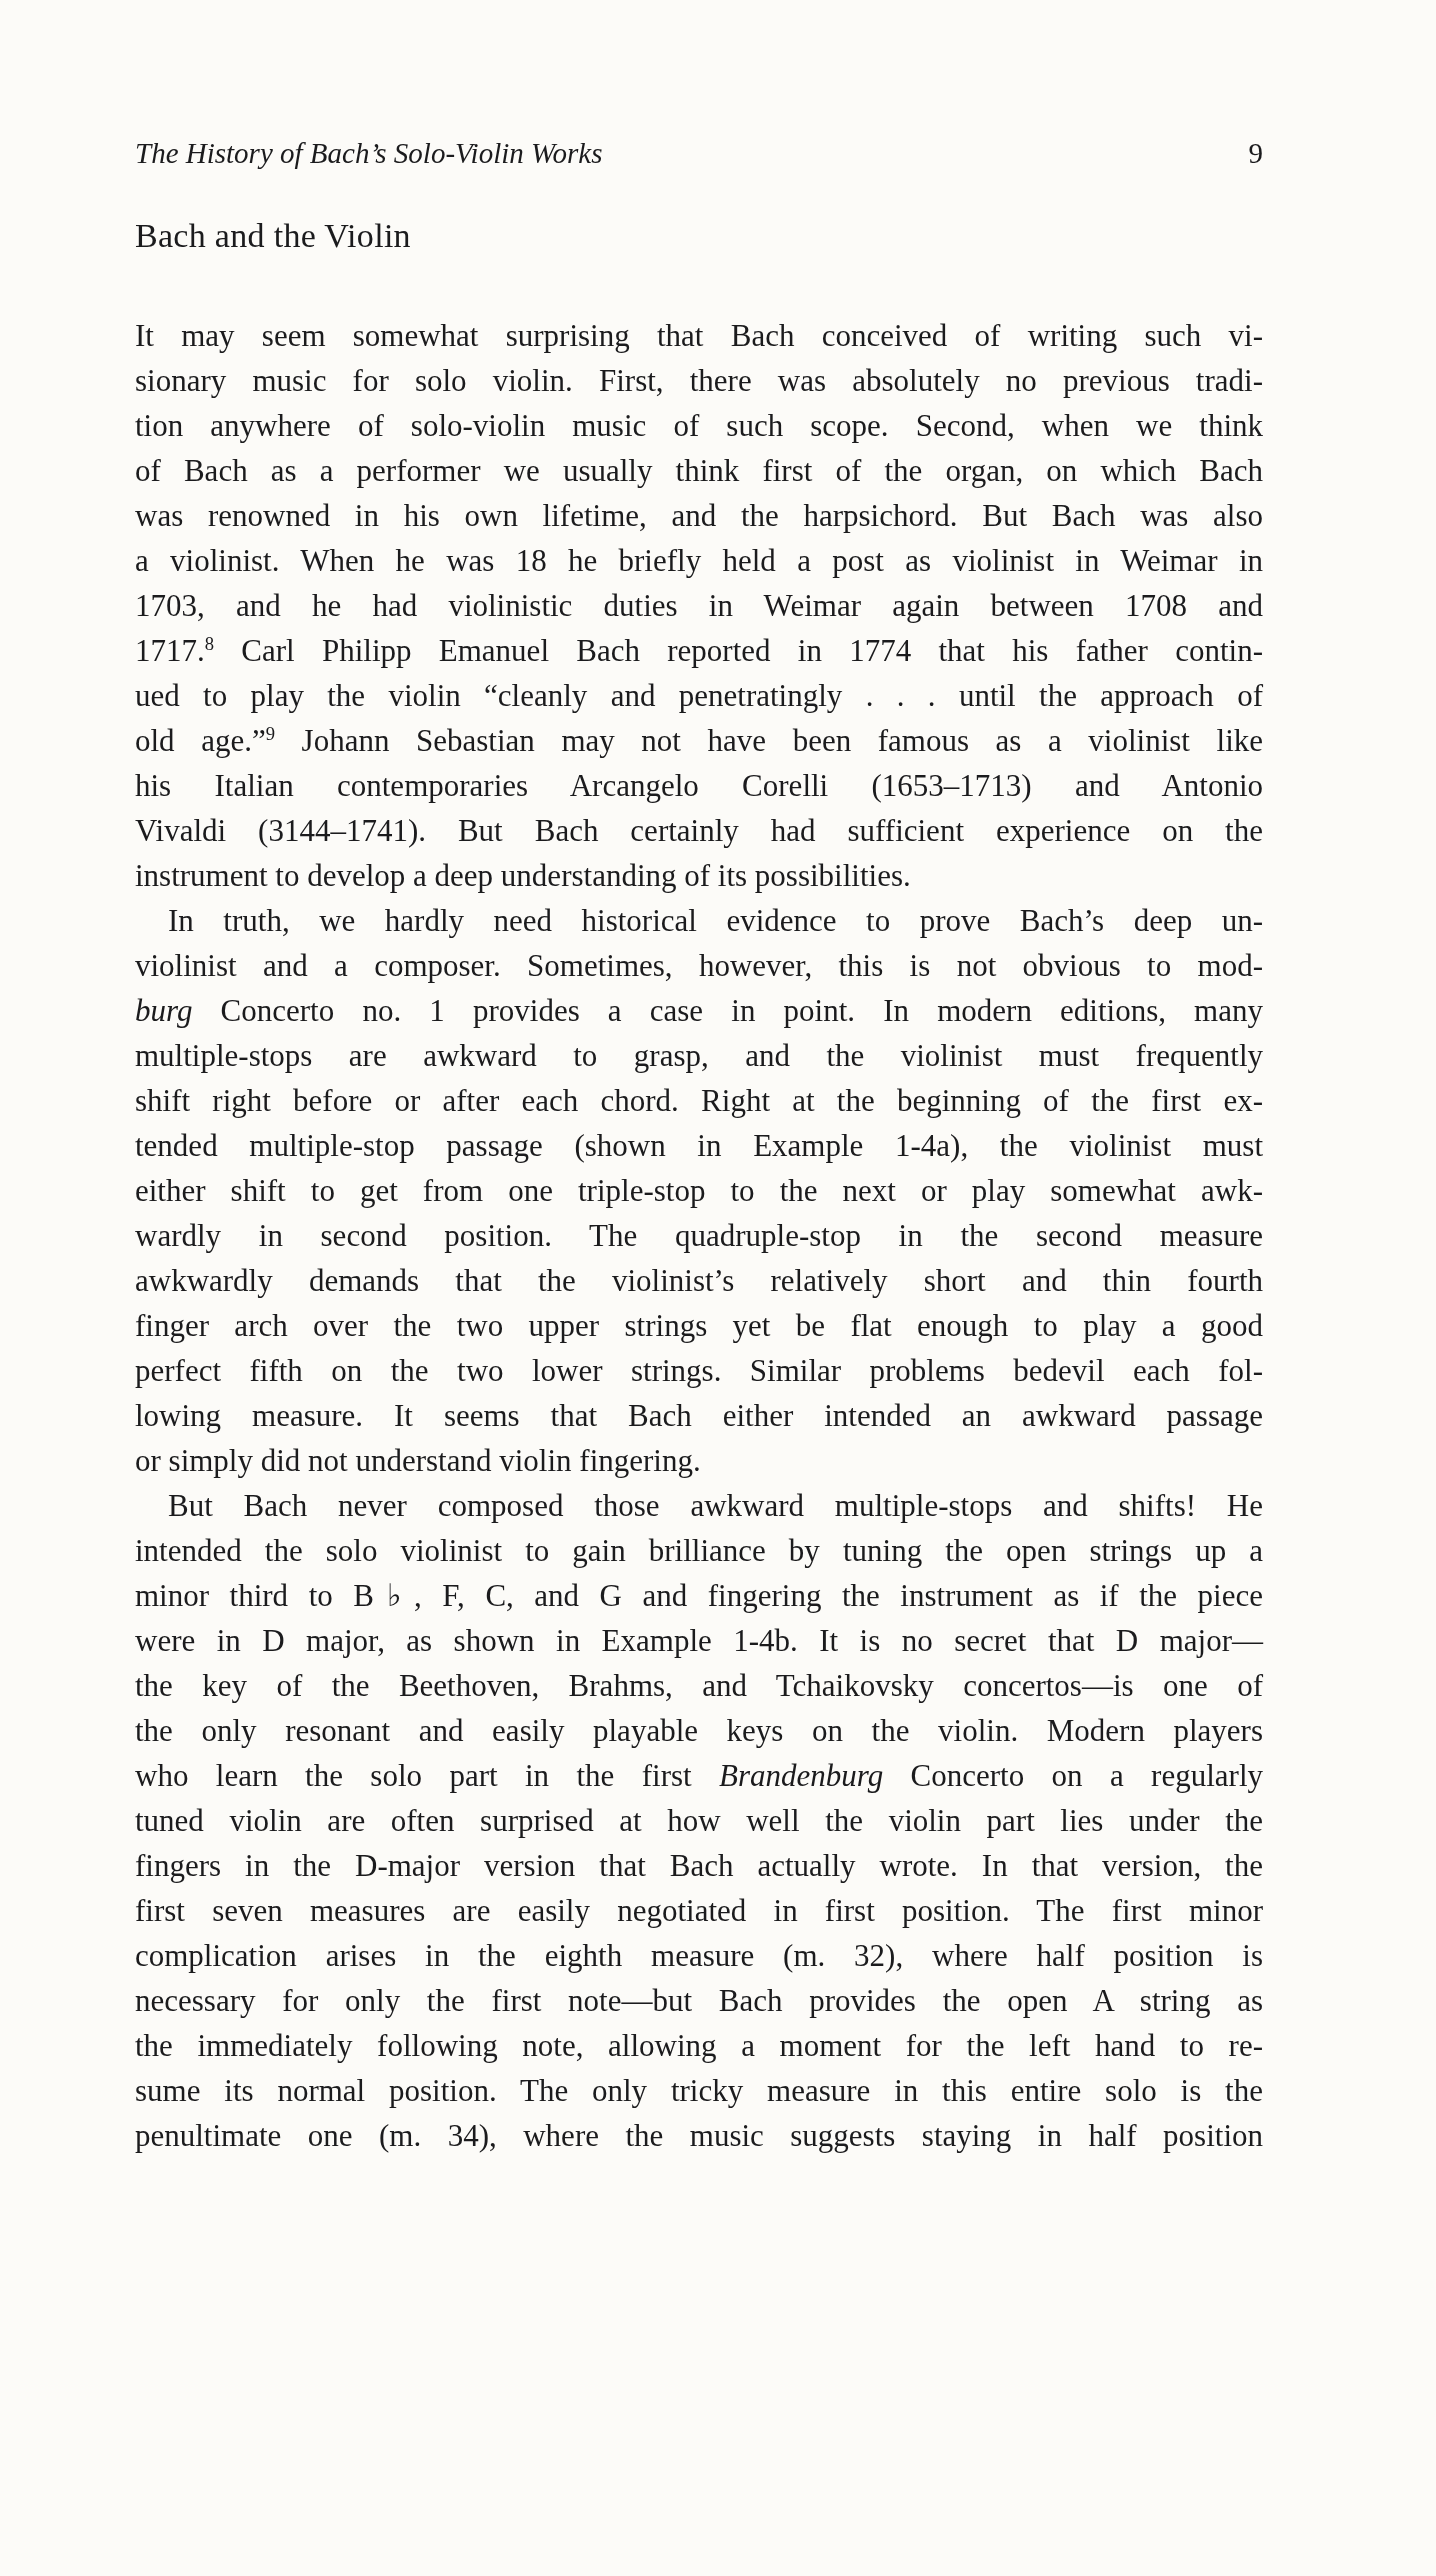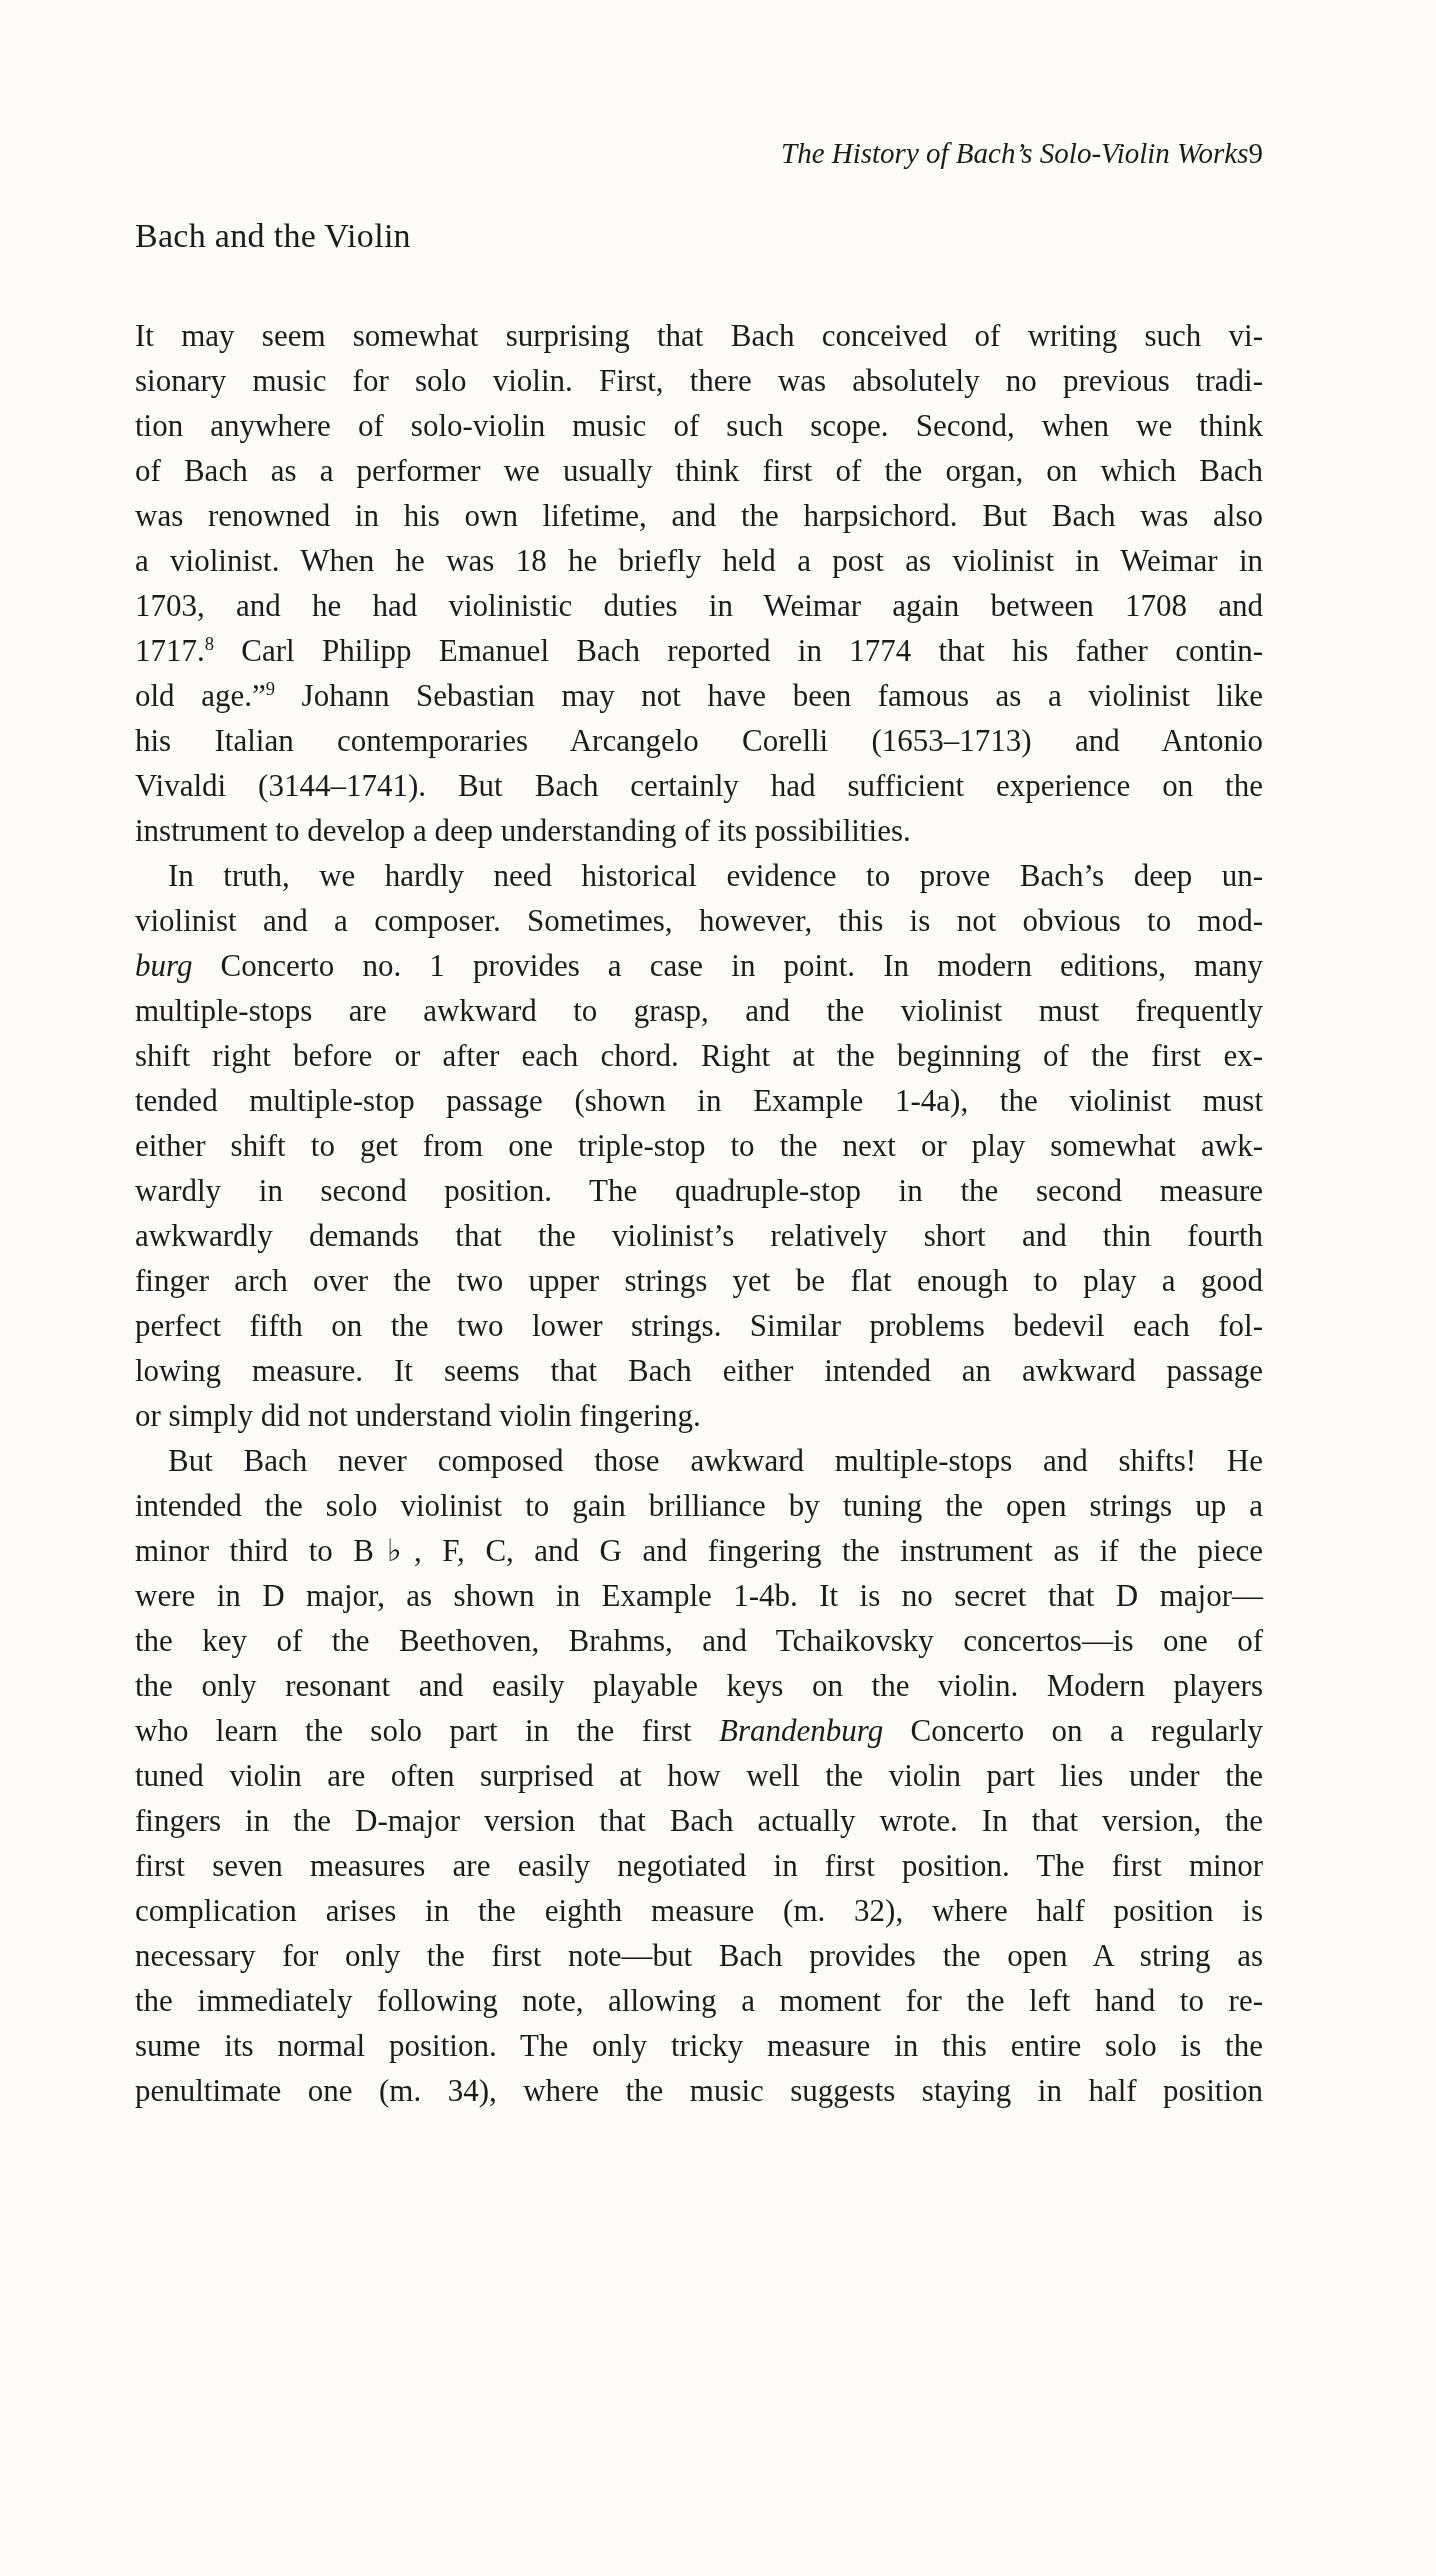--- a/index.html
+++ b/index.html
@@ -15,21 +15,21 @@
     font-family: "Liberation Serif", "DejaVu Serif", serif;
     color: #1b1b1d;
     overflow: hidden;
   }
   .running-header {
     position: absolute;
     top: 137px;
     left: 135px;
     width: 1128px;
     display: flex;
-    justify-content: flex-end;
+    justify-content: space-between;
     align-items: baseline;
     font-size: 29px;
   }
   .running-header .rh-title {
     font-style: italic;
   }
   .running-header .rh-page {
     font-style: normal;
   }
   .section-heading {
@@ -86,20 +86,21 @@
   <div class="bodytext">
       <div class="para">
         <div class="tline"><span>It may seem somewhat surprising that Bach conceived of writing such vi-</span></div>
         <div class="tline"><span>sionary music for solo violin. First, there was absolutely no previous tradi-</span></div>
         <div class="tline"><span>tion anywhere of solo-violin music of such scope. Second, when we think</span></div>
         <div class="tline"><span>of Bach as a performer we usually think first of the organ, on which Bach</span></div>
         <div class="tline"><span>was renowned in his own lifetime, and the harpsichord. But Bach was also</span></div>
         <div class="tline"><span>a violinist. When he was 18 he briefly held a post as violinist in Weimar in</span></div>
         <div class="tline"><span>1703, and he had violinistic duties in Weimar again between 1708 and</span></div>
         <div class="tline"><span>1717.</span><span class="sup">8</span><span> Carl Philipp Emanuel Bach reported in 1774 that his father contin-</span></div>
+        <div class="tline"><span>ued to play the violin “cleanly and penetratingly . . . until the approach of</span></div>
         <div class="tline"><span>old age.”</span><span class="sup">9</span><span> Johann Sebastian may not have been famous as a violinist like</span></div>
         <div class="tline"><span>his Italian contemporaries Arcangelo Corelli (1653–1713) and Antonio</span></div>
         <div class="tline"><span>Vivaldi (3144–1741). But Bach certainly had sufficient experience on the</span></div>
         <div class="tline lastline"><span>instrument to develop a deep understanding of its possibilities.</span></div>
       </div>
       <div class="para">
         <div class="tline indent"><span>In truth, we hardly need historical evidence to prove Bach’s deep un-</span></div>
         <div class="tline"><span>violinist and a composer. Sometimes, however, this is not obvious to mod-</span></div>
         <div class="tline"><span class="it">burg</span><span> Concerto no. 1 provides a case in point. In modern editions, many</span></div>
         <div class="tline"><span>multiple-stops are awkward to grasp, and the violinist must frequently</span></div>

